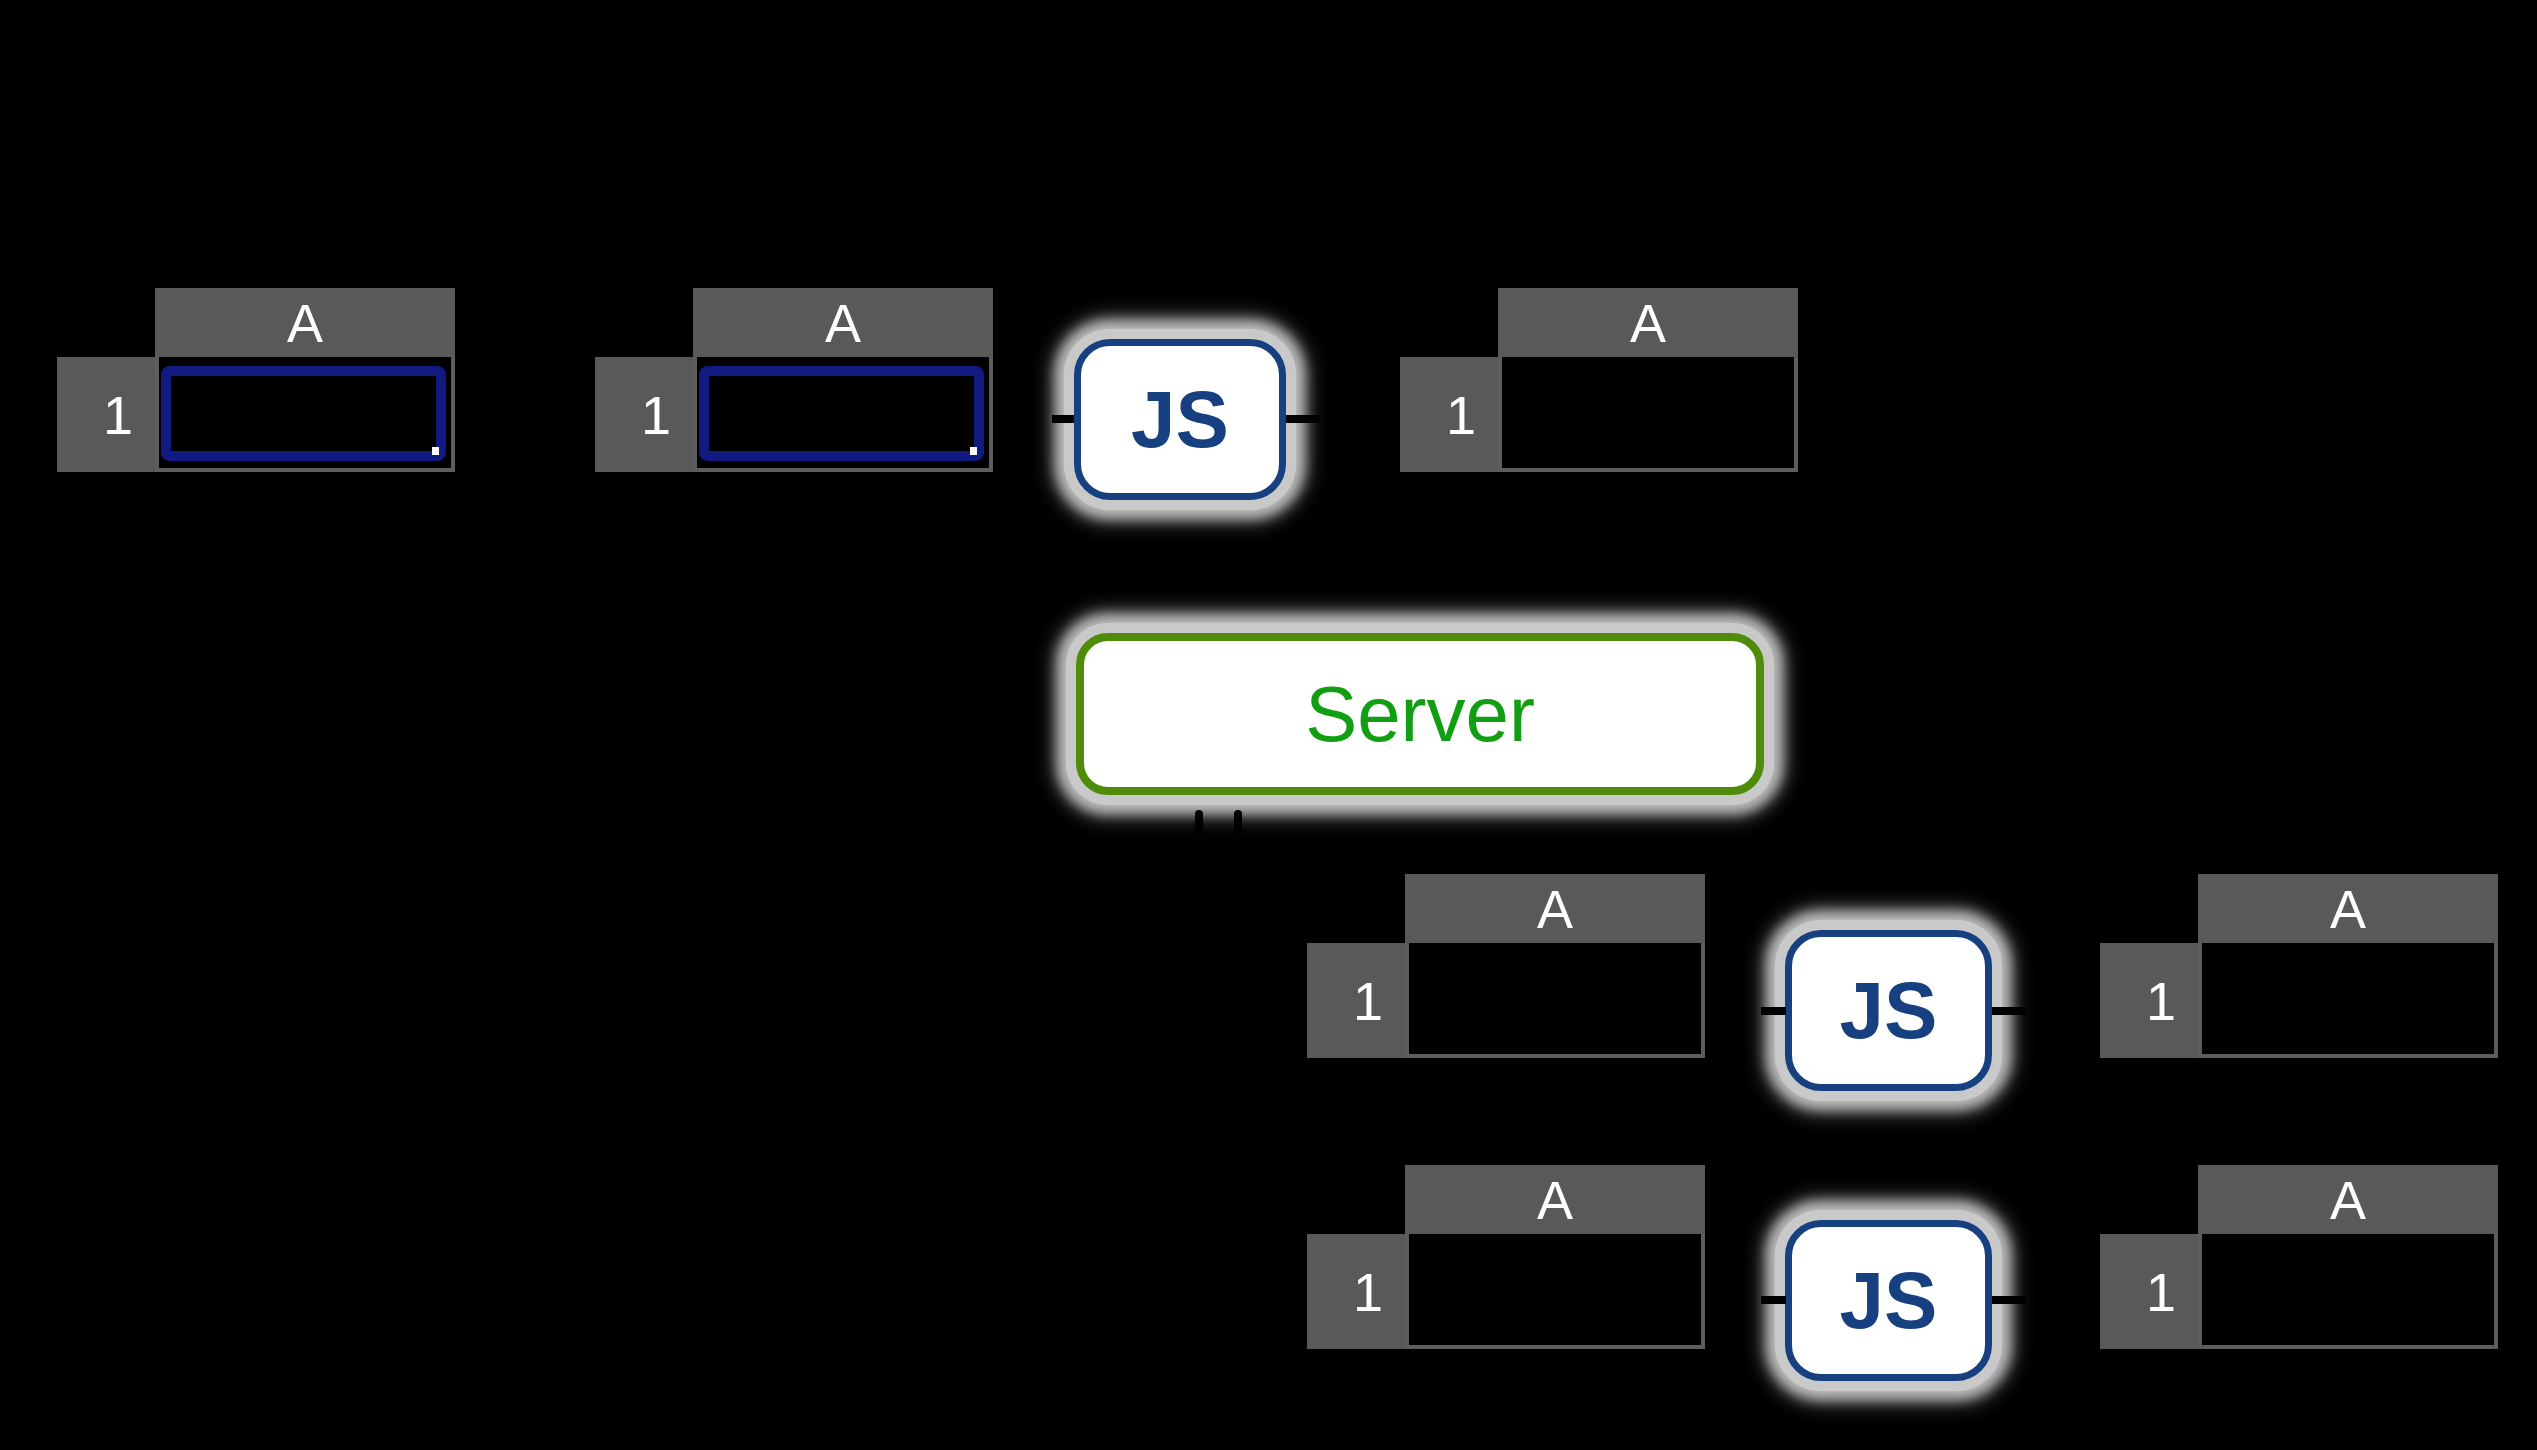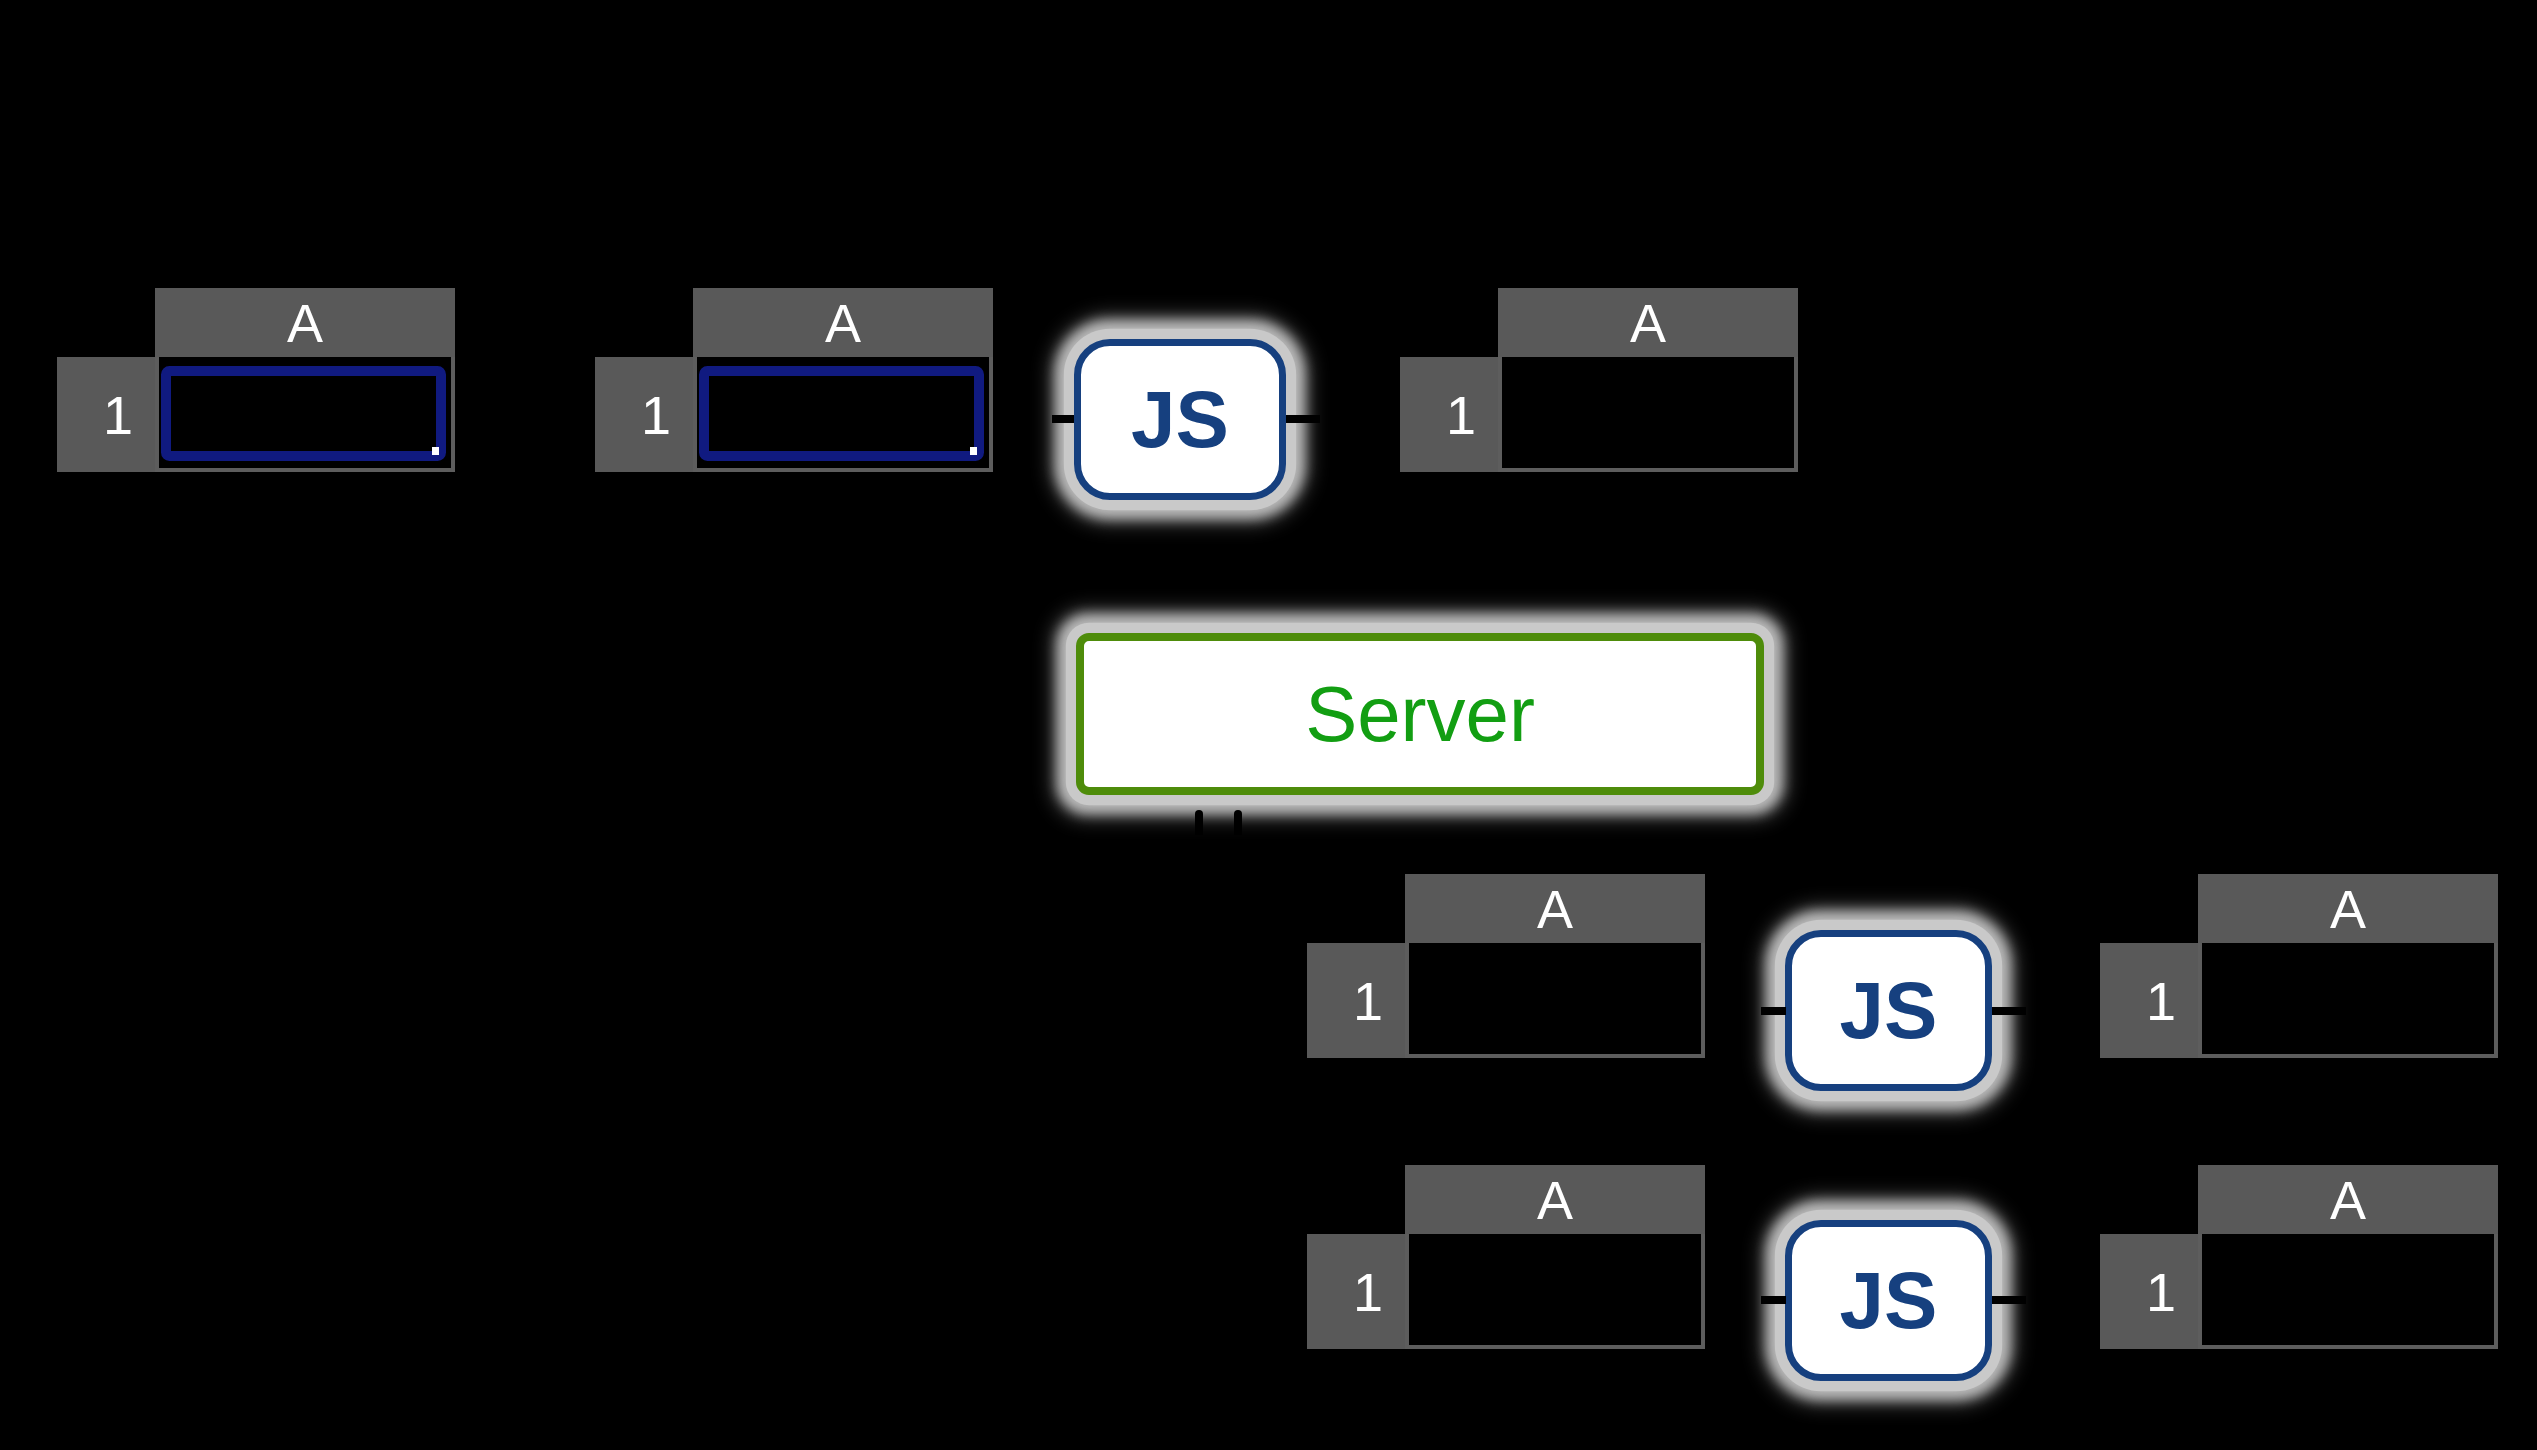--- a/index.html
+++ b/index.html
@@ -37,21 +37,21 @@
          display:flex;align-items:center;justify-content:center;
          box-shadow:0 0 0 10.2px var(--glow-gray),
                     0 0 12px 18.6px #b9b9b9,
                     0 0 18.6px 25.4px rgba(165,165,165,0.35);}
   .js-box{border:7.6px solid var(--js-navy);border-radius:36px;
          color:var(--js-navy);font-size:80px;font-weight:bold;line-height:1;}
   .js1{left:1074px;top:339px;width:212px;height:161px;}
   .js2{left:1785px;top:930px;width:207px;height:161px;}
   .js3{left:1785px;top:1220px;width:207px;height:161px;}
   .server-box{left:1076px;top:633px;width:688px;height:162px;
-         border:8.5px solid var(--server-green-border);border-radius:13px;
+         border:8.5px solid var(--server-green-border);border-radius:32px;
          color:var(--server-green-text);font-size:78px;line-height:1;}
 
   
   .stub{position:absolute;background:var(--connector-black);}
   .stub.h{height:7.6px;}
   .stub.v{width:7.6px;height:25.4px;border-radius:4.2px 4.2px 0 0;}
   .s-js1-l{left:1052px;top:415px;width:22px;}
   .s-js1-r{left:1286px;top:415px;width:34px;}
   .s-js2-l{left:1761px;top:1007px;width:24.6px;}
   .s-js2-r{left:1992px;top:1007px;width:34px;}

